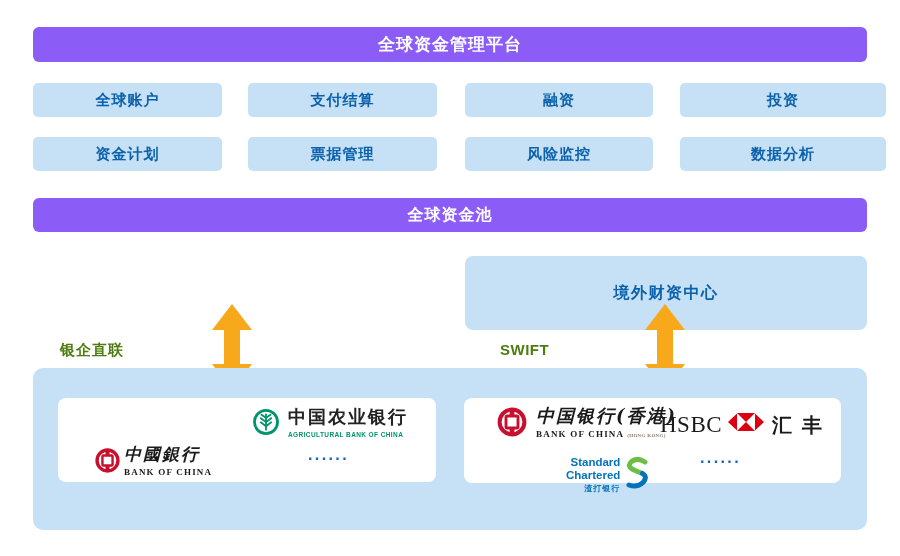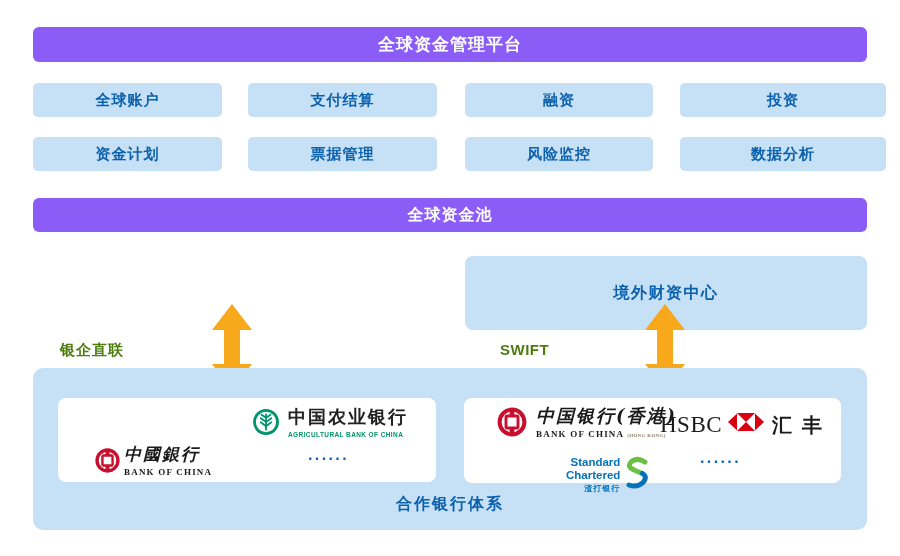--- a/index.html
+++ b/index.html
@@ -213,16 +213,15 @@
         </div>
         <svg width="26" height="34" viewBox="0 0 26 34">
           <path d="M21 6 Q13 1 7.5 5.5 Q2.5 10 9 13.5 L17 17" fill="none" stroke="#6CBE45" stroke-width="5" stroke-linecap="round"></path>
           <path d="M18.5 17.5 Q24 21 19 26.5 Q13 32 5 29" fill="none" stroke="#0473BA" stroke-width="5" stroke-linecap="round"></path>
         </svg>
       </div>
 
       <div class="more-dots" style="position:absolute; left:236px; top:56px;">······</div>
     </div>
 
-    <div class="partner-caption">合作银行体系</div>
   </div>
 
 </div>
 
 </body></html>

